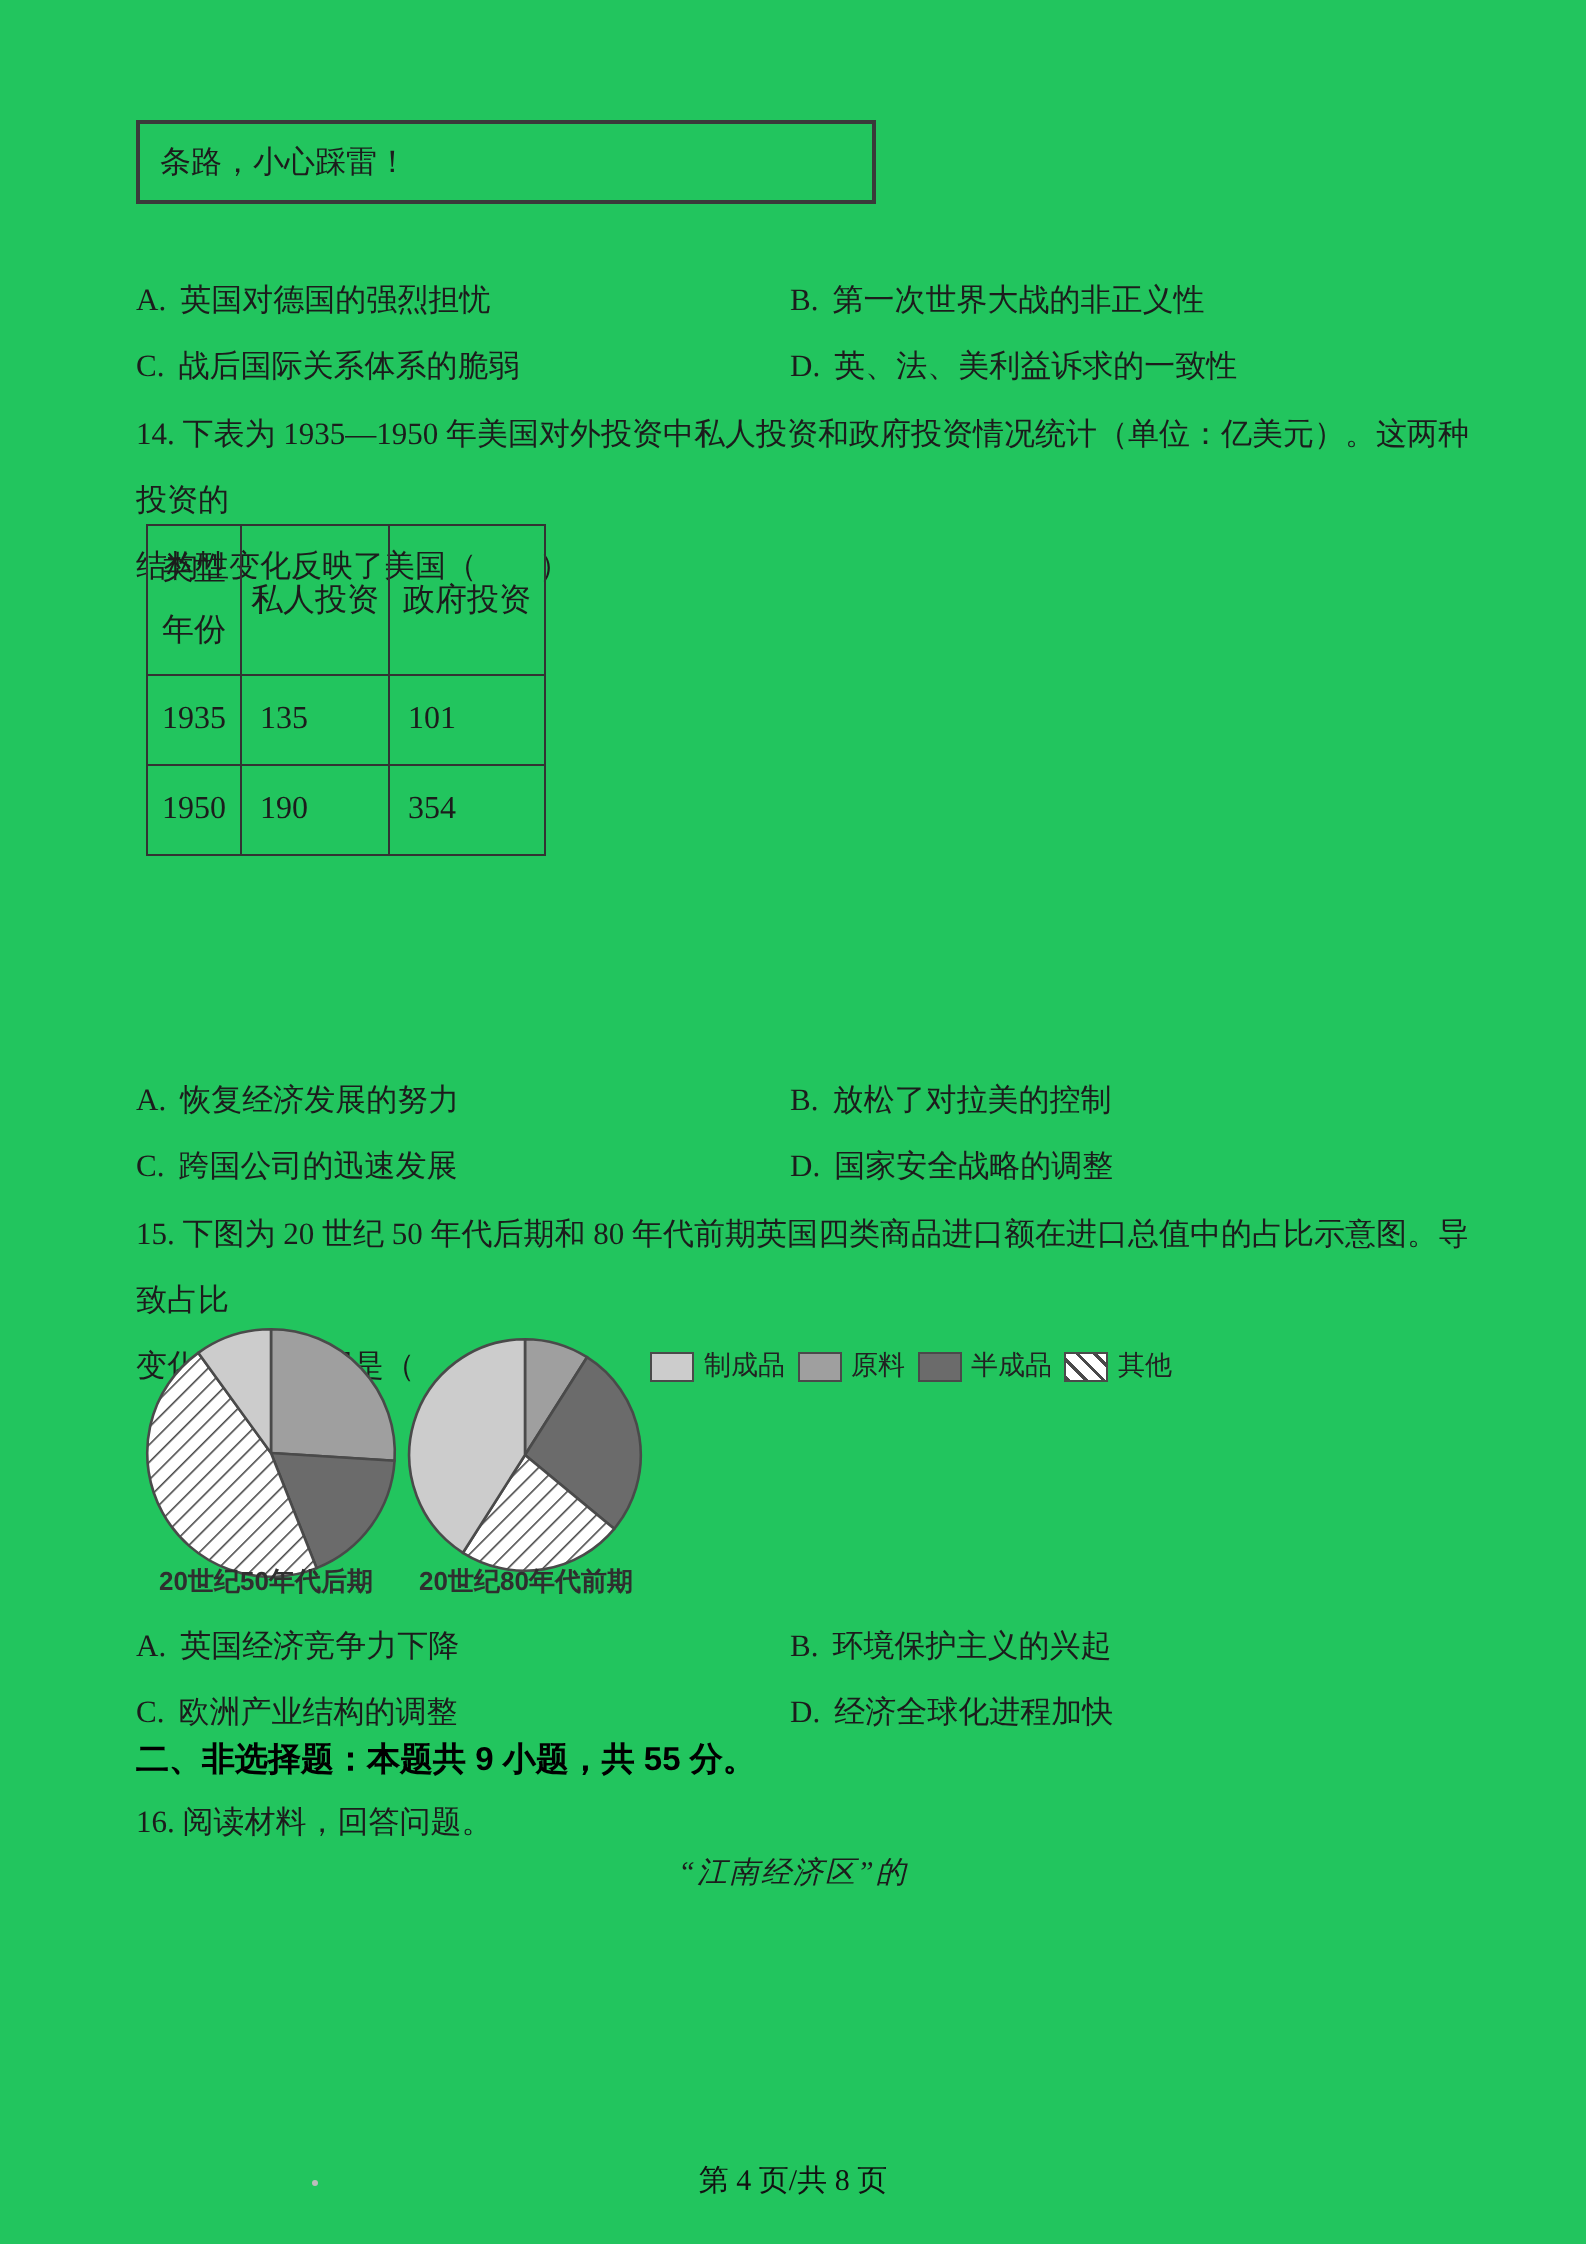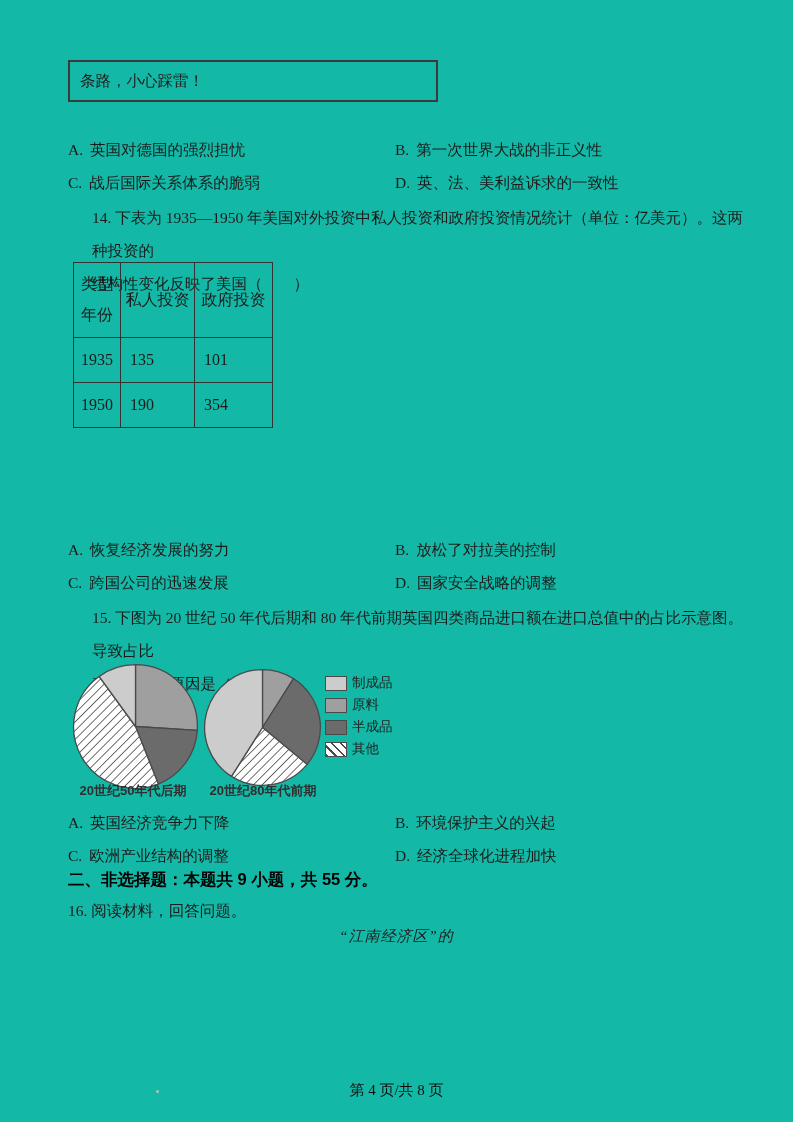--- a/index.html
+++ b/index.html
@@ -1,19 +1,19 @@
 <!DOCTYPE html>
 <html><head>
 <meta charset="utf-8">
 <style>
   html,body{margin:0;padding:0;background:#e8e8e8;}
   .page{
     position:relative;
     width:793px;height:1122px;
-    background:#14b8a6;
+    background:#22c55e;
     font-family:"Liberation Serif","DejaVu Serif",serif;
     font-size:15.5px;color:#1c1c1c;
     margin:0 auto;overflow:hidden;
   }
   .abs{position:absolute;}
   
   .material-box{
     left:68px;top:60px;width:346px;height:26px;
     border:2px solid #3a3a3a;
     padding:6px 10px;
@@ -21,21 +21,21 @@
   }
   
   .options{
     left:68px;width:672px;
     display:grid;grid-template-columns:327px 1fr;grid-auto-rows:32.5px;
     align-items:start;
   }
   .opt .letter{margin-right:7px;}
   
   .qtext{left:68px;width:676px;line-height:33px;}
-  .qtext span{display:block;margin-left:24px;}
+  .qtext span{display:block;}
   
   table.stats{
     border-collapse:collapse;
     font-size:16px;
   }
   table.stats td,table.stats th{
     border:1.5px solid #333333;
     font-weight:normal;
   }
   .col-year{width:44px;}
@@ -50,21 +50,21 @@
   td.year{height:42px;text-align:center;margin-left:28px;}
   td.val{height:42px;text-align:left;padding-left:9px;}
   
   .figure{left:68px;top:660px;width:430px;height:142px;}
   .pie{position:absolute;}
   .pie-caption{
     position:absolute;top:122px;text-align:center;
     font-family:"Liberation Sans","DejaVu Sans",sans-serif;
     font-size:13px;font-weight:bold;color:#2f2f2f;white-space:nowrap;
   }
-  .legend{position:absolute;left:257px;top:15px;display:flex;flex-direction:column;gap:6px;}
+  .legend{position:absolute;left:257px;top:15px;display:flex;flex-direction:row;gap:6px;}
   .legend-row{display:flex;align-items:center;height:16px;}
   .swatch{width:22px;height:15px;border:1.5px solid #4a4a4a;box-sizing:border-box;flex:0 0 auto;}
   .hatch-swatch{background:repeating-linear-gradient(45deg,#4a4a4a 0 1.6px,#ffffff 1.6px 6.2px);}
   .legend-label{
     margin-left:5px;
     font-family:"Liberation Sans","DejaVu Sans",sans-serif;
     font-size:13.5px;color:#222222;white-space:nowrap;
   }
   
   .section-heading{

